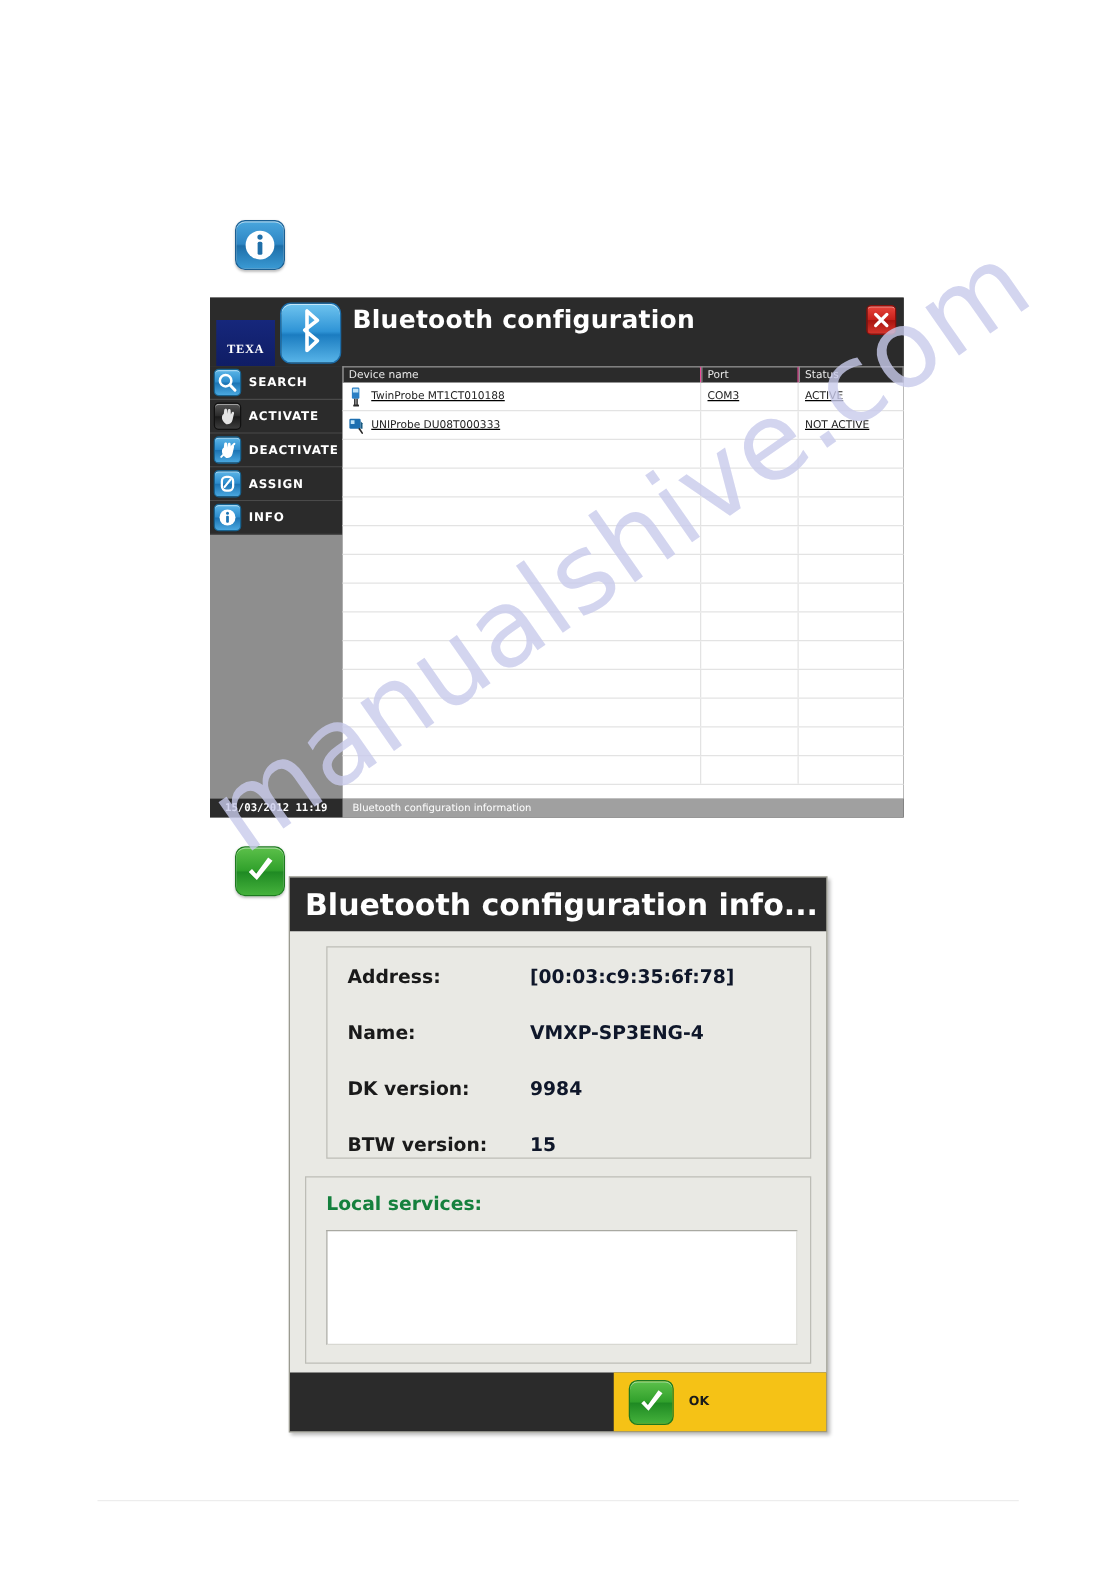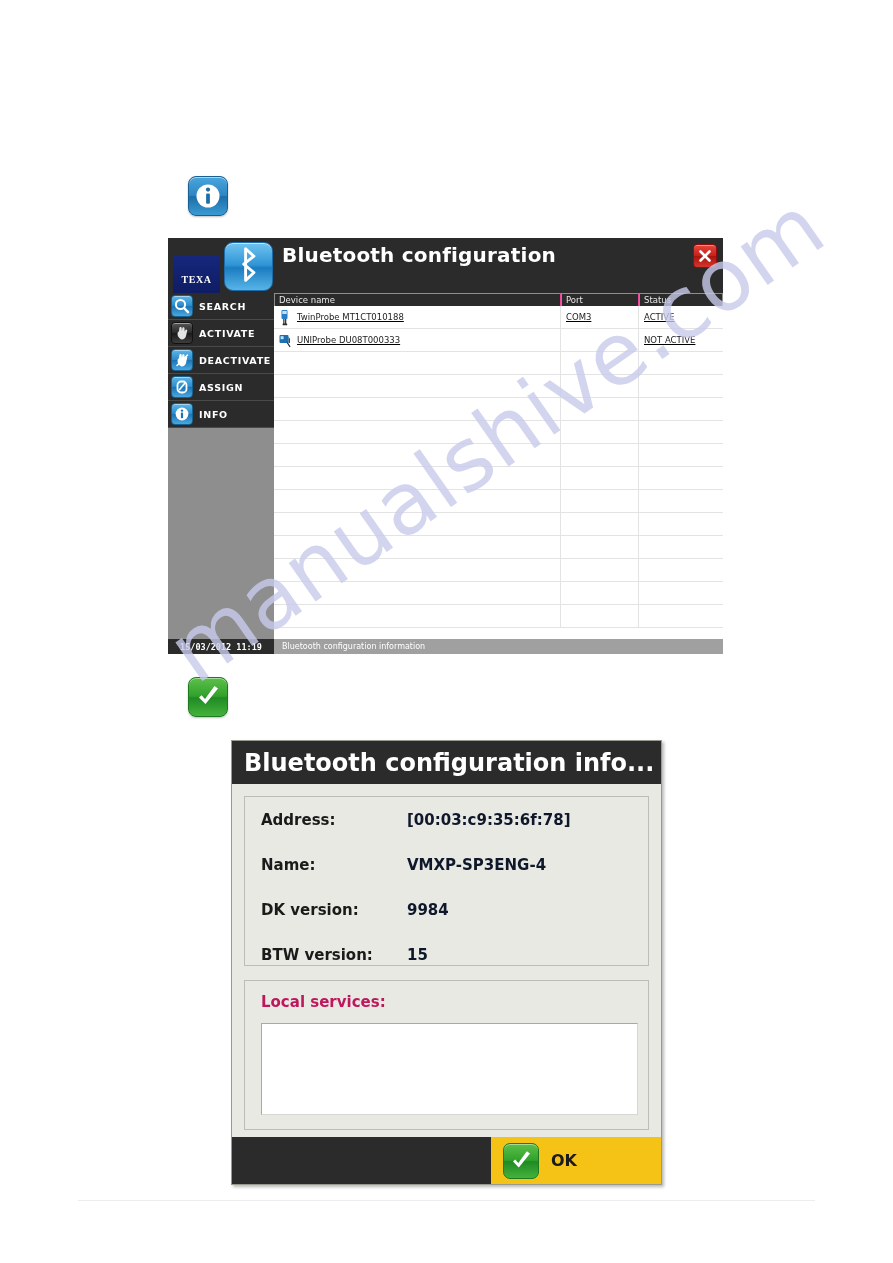--- a/index.html
+++ b/index.html
@@ -247,21 +247,21 @@
   .sb-msg {
     color: #ffffff;
     font-size: 8px;
     font-family: "DejaVu Sans", sans-serif;
     padding-left: 8px;
   }
 
   
   #info-dialog {
     position: absolute;
-    left: 231px; top: 740px;
+    left: 231px; top: 701px;
     width: 431px; height: 445px;
     background: #e9e9e4;
     border: 1px solid #9a9a90;
     box-shadow: 2px 2px 3px rgba(0,0,0,.28);
     z-index: 30;
     box-sizing: border-box;
   }
   .dlg-title {
     height: 43px;
     background: #2b2b2b;
@@ -279,20 +279,21 @@
     box-sizing: border-box;
   }
   .group-box {
     border: 1px solid #bdbdb6;
     background: #e9e9e4;
     box-sizing: border-box;
   }
   .info-box {
     padding: 14px 10px 14px 16px;
     height: 170px;
+    margin-left: 17px;
   }
   .info-row {
     display: flex;
     align-items: baseline;
     height: 45px;
   }
   .info-label {
     width: 146px;
     flex: 0 0 auto;
     font-size: 15px;
@@ -307,21 +308,21 @@
     font-family: "DejaVu Sans", sans-serif;
   }
   .services-box {
     margin-top: 14px;
     padding: 12px 12px 14px 16px;
     height: 150px;
   }
   .services-label {
     font-size: 15px;
     font-weight: bold;
-    color: #be185d;
+    color: #15803d;
     font-family: "DejaVu Sans", sans-serif;
     margin-bottom: 12px;
   }
   .services-list {
     background: #ffffff;
     border: 1px solid #a9a9a2;
     border-right-color: #d8d8d2;
     border-bottom-color: #d8d8d2;
     height: 92px;
     width: 377px;
@@ -348,21 +349,21 @@
     border-radius: 7px;
     background: linear-gradient(180deg,#5cc04a 0%, #31a12c 48%, #1f8a23 52%, #45b23c 100%);
     border: 1px solid #1d7a1f;
     box-shadow: inset 0 1px 0 rgba(255,255,255,.45);
     flex: 0 0 auto;
     margin-right: 12px;
   }
   .ok-check svg { display:block; width:34px; height:34px; }
   .ok-label {
     color: #1a1a1a;
-    font-size: 16px;
+    font-size: 10px;
     font-weight: bold;
     font-family: "DejaVu Sans", sans-serif;
   }
 
   
   .page-rule {
     position: absolute;
     left: 78px; top: 1200px;
     width: 737px; height: 1px;
     background: #ededed;

